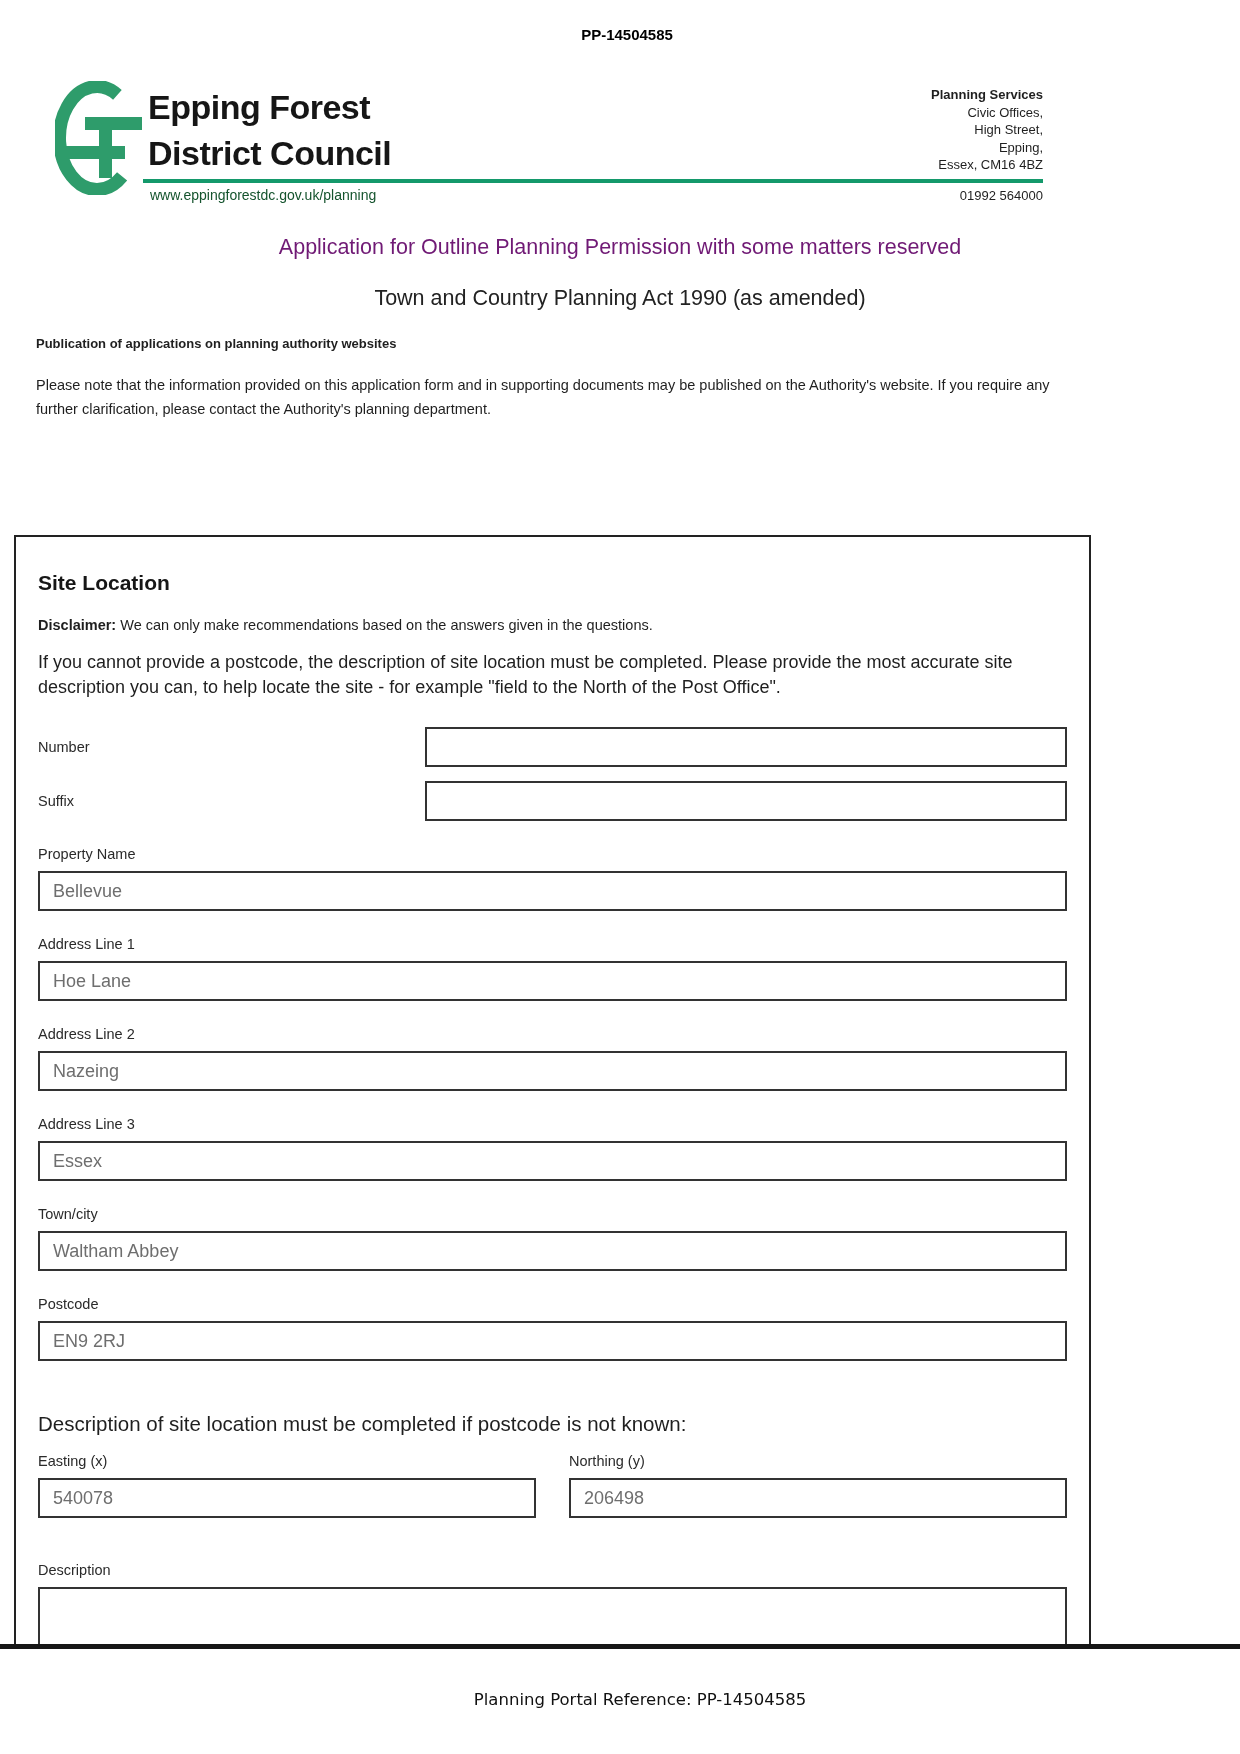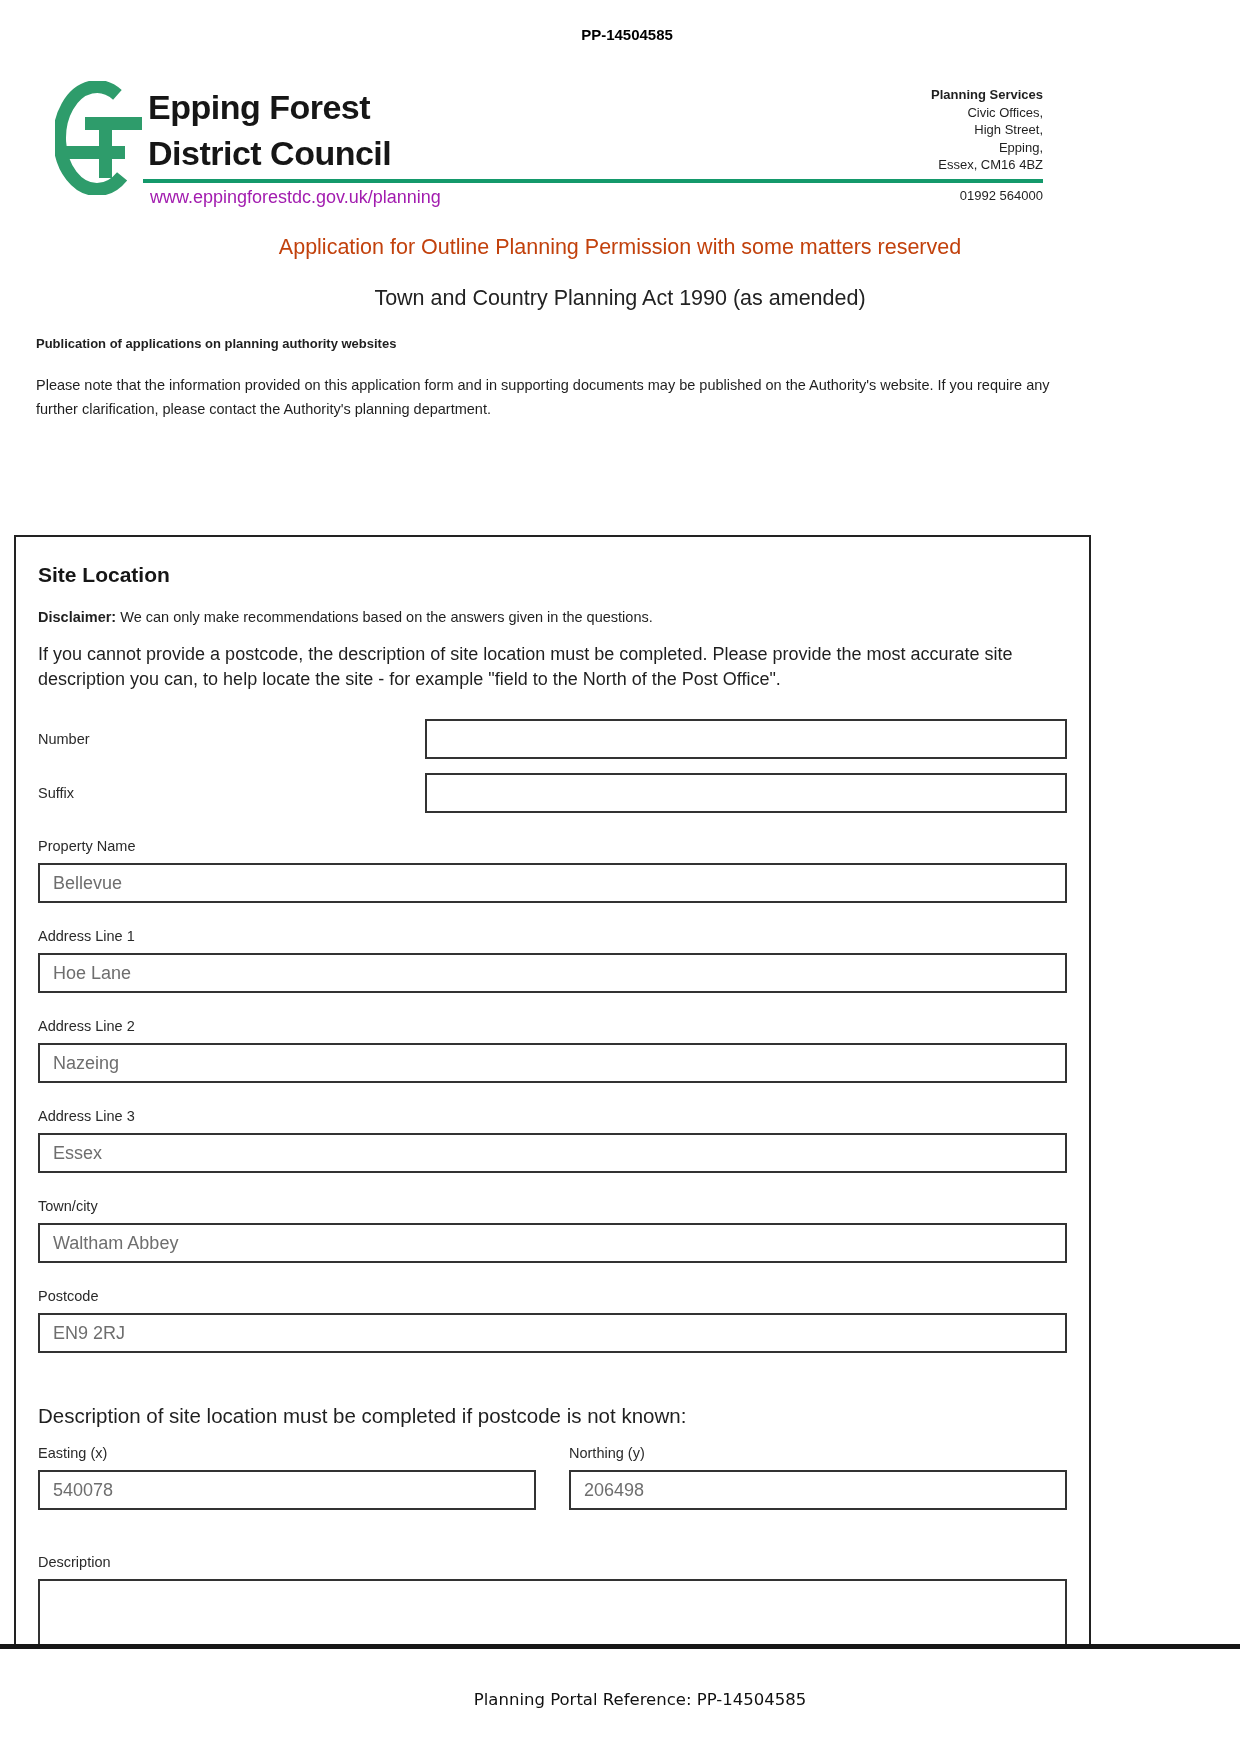--- a/index.html
+++ b/index.html
@@ -23,53 +23,53 @@
     position:absolute; left:148px; top:84px;
     font-size:34px; font-weight:bold; letter-spacing:-0.5px;
     line-height:46px; color:#161616;
   }
   .green-rule{
     position:absolute; left:143px; top:179px; width:900px; height:4px;
     background:#14996B;
   }
   .site-url{
     position:absolute; left:150px; top:187px;
-    font-size:18px; color:#a21caf;
+    font-size:14px; color:#14532d;
   }
   .hq-block{
     position:absolute; right:197px; top:86px;
     text-align:right; font-size:13px; line-height:17.5px; color:#1f1f1f;
   }
   .hq-block .dept{ font-weight:bold; }
   .phone{
     position:absolute; right:197px; top:188px;
     font-size:13px; color:#1f1f1f;
   }
   
   .main-title{
     position:absolute; top:235px; left:0; width:100%;
-    text-align:center; font-size:21.5px; color:#c2410c; font-weight:normal;
+    text-align:center; font-size:21.5px; color:#701a75; font-weight:normal;
   }
   .sub-title{
     position:absolute; top:286px; left:0; width:100%;
     text-align:center; font-size:21.5px; color:#222; font-weight:normal;
   }
   .pub-heading{
     position:absolute; top:336px; left:36px;
     font-size:13px; font-weight:bold; color:#1f1f1f;
   }
   .pub-text{
     position:absolute; top:373px; left:36px; width:1035px;
     font-size:14.5px; line-height:24px; color:#1f1f1f;
   }
   
   .site-box{
     position:absolute; top:535px; left:14px; width:1077px; height:1109px;
     border:2px solid #222; border-bottom:none;
-    padding:4px 22px; box-sizing:border-box; overflow:hidden;
+    padding:12px 22px; box-sizing:border-box; overflow:hidden;
   }
   .section-heading{
     margin:22px 0 0 0; font-size:21px; font-weight:bold; color:#161616;
   }
   .disclaimer{ margin-top:22px; font-size:14.5px; }
   .disclaimer b{ font-weight:bold; }
   .instruction{ margin-top:17px; width:1022px; font-size:18px; line-height:25px; }
   .field-input{
     border:2px solid #333; background:#fff; box-sizing:border-box;
     height:40px; padding:0 13px;

